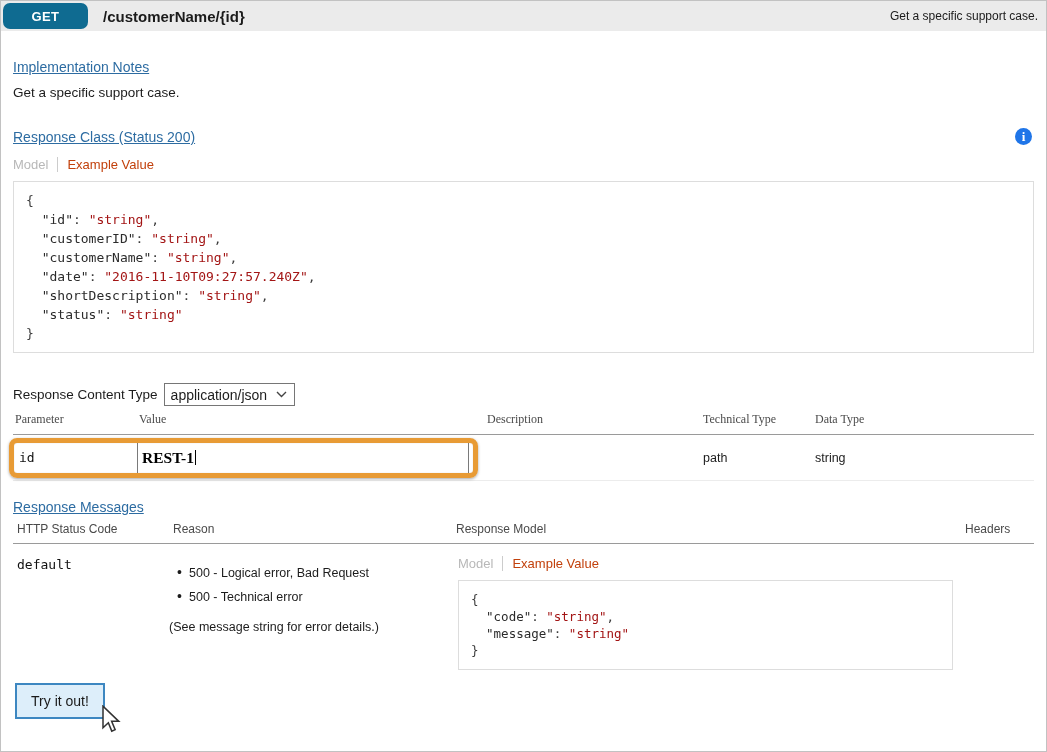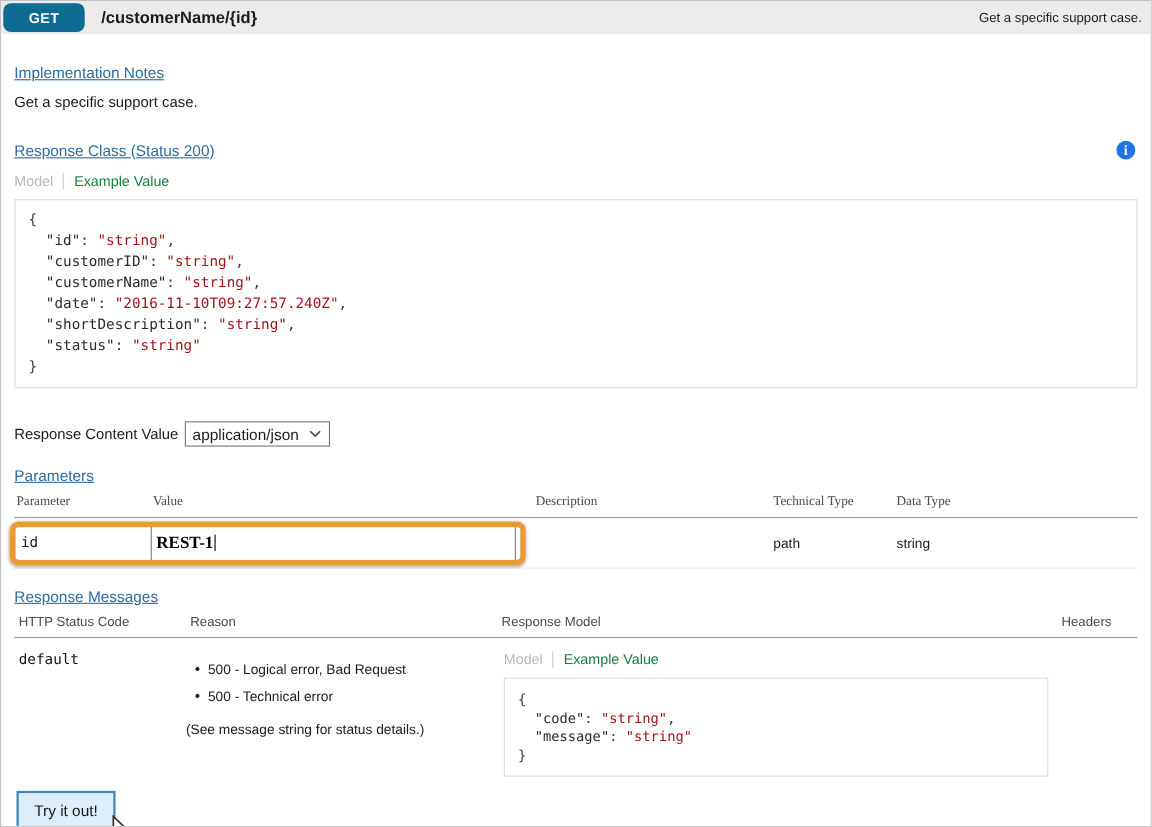--- a/index.html
+++ b/index.html
@@ -12,21 +12,21 @@
     color:#1c1c1c;
     overflow:hidden;
     position:relative;
   }
   
   .topbar {
     height:30px; background:#ebebeb;
     display:flex; align-items:center;
   }
   .get-pill {
-    width:74px; height:26px; margin-left:2px;
+    width:85px; height:26px; margin-left:2px;
     background:#0f6b91; border-radius:7px;
     color:#fff; font-size:13px; font-weight:bold; letter-spacing:.4px;
     display:flex; align-items:center; justify-content:center;
     cursor:pointer;
   }
   .endpoint-path {
     margin-left:15px; font-size:15px; font-weight:bold; color:#1b1b1b;
     cursor:pointer;
   }
   .endpoint-summary {
@@ -44,21 +44,21 @@
   .info-icon {
     margin-left:auto; margin-right:2px;
     width:17px; height:17px; border-radius:50%;
     background:#1f75e8; color:#fff;
     font-family:"Liberation Serif", serif; font-weight:bold; font-size:13px;
     line-height:17px; text-align:center; cursor:pointer;
   }
   .tabs { margin-top:12px; display:flex; align-items:center; font-size:13px; }
   .tab-inactive { color:#b8b8b8; cursor:pointer; }
   .tab-sep { width:1px; height:15px; background:#ccc; margin:0 9px; }
-  .tab-active { color:#15803d; cursor:pointer; }
+  .tab-active { color:#c2410c; cursor:pointer; }
   
   .codebox {
     margin-top:9px; border:1px solid #ddd; background:#fff;
     padding:9px 12px;
     font-family:"DejaVu Sans Mono", monospace; font-size:13px;
   }
   .codebox .cl { white-space:pre; line-height:19px; height:19px; }
   .codebox2 {
     margin-top:9px; margin-left:6px; width:495px;
     border:1px solid #ddd; background:#fff; padding:10px 12px;
@@ -165,32 +165,29 @@
       <div class="cl"><span class="tk-p">  </span><span class="tk-k">"id"</span><span class="tk-p">: </span><span class="tk-s">"string"</span><span class="tk-p">,</span></div>
       <div class="cl"><span class="tk-p">  </span><span class="tk-k">"customerID"</span><span class="tk-p">: </span><span class="tk-s">"string"</span><span class="tk-p">,</span></div>
       <div class="cl"><span class="tk-p">  </span><span class="tk-k">"customerName"</span><span class="tk-p">: </span><span class="tk-s">"string"</span><span class="tk-p">,</span></div>
       <div class="cl"><span class="tk-p">  </span><span class="tk-k">"date"</span><span class="tk-p">: </span><span class="tk-s">"2016-11-10T09:27:57.240Z"</span><span class="tk-p">,</span></div>
       <div class="cl"><span class="tk-p">  </span><span class="tk-k">"shortDescription"</span><span class="tk-p">: </span><span class="tk-s">"string"</span><span class="tk-p">,</span></div>
       <div class="cl"><span class="tk-p">  </span><span class="tk-k">"status"</span><span class="tk-p">: </span><span class="tk-s">"string"</span></div>
       <div class="cl"><span class="tk-p">}</span></div>
     </div>
 
   <div class="ct-row">
-    <span>Response Content Value</span>
+    <span>Response Content Type</span>
     <div class="fake-select">
       <span>application/json</span>
       <svg width="11" height="7" viewBox="0 0 11 7">
         <polyline points="1,1 5.5,5.5 10,1" fill="none" stroke="#444" stroke-width="1.4"></polyline>
       </svg>
     </div>
   </div>
 
-  <div class="params-link-row">
-    <span class="link-h">Parameters</span>
-  </div>
   <div class="ptable">
     <div class="ptable-head">
       <div>Parameter</div>
       <div>Value</div>
       <div>Description</div>
       <div>Technical Type</div>
       <div>Data Type</div>
     </div>
     <div class="prow">
       <div class="pname">id</div>
@@ -217,21 +214,21 @@
       <div>Response Model</div>
       <div class="mhead-right">Headers</div>
     </div>
     <div class="mrow">
       <div class="mstatus">default</div>
       <div class="reason-cell">
         <ul>
           <li><span>500 - Logical error, Bad Request</span></li>
           <li><span>500 - Technical error</span></li>
         </ul>
-        <div class="reason-note">(See message string for status details.)</div>
+        <div class="reason-note">(See message string for error details.)</div>
       </div>
       <div class="model-cell">
         <div class="tabs">
           <span class="tab-inactive">Model</span>
           <span class="tab-sep"></span>
           <span class="tab-active">Example Value</span>
         </div>
         <div class="codebox2">
             <div class="cl"><span class="tk-p">{</span></div>
             <div class="cl"><span class="tk-p">  </span><span class="tk-k">"code"</span><span class="tk-p">: </span><span class="tk-s">"string"</span><span class="tk-p">,</span></div>

